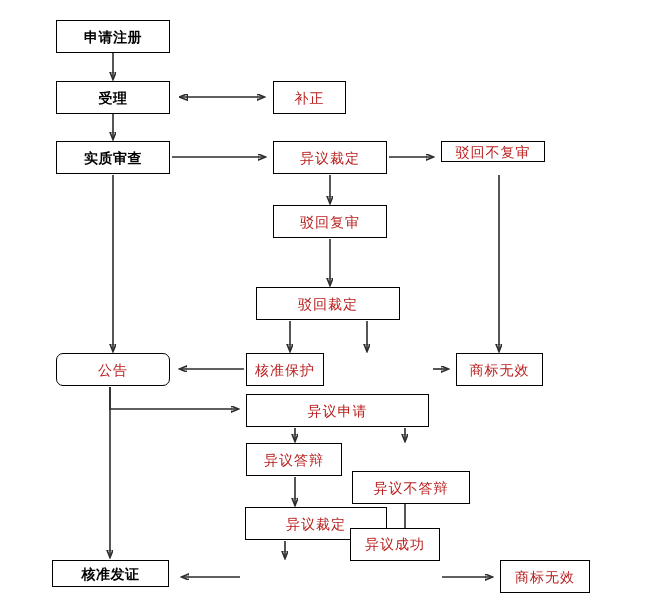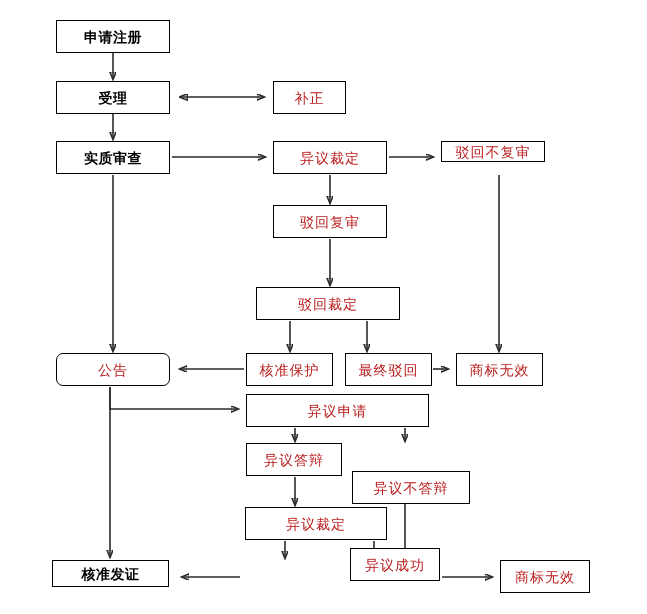--- a/index.html
+++ b/index.html
@@ -122,34 +122,33 @@
   <div class="node" style="left:273px;top:141px;width:114px;height:33px;">异议裁定</div>
 
   <div class="node" style="left:441px;top:141px;width:104px;height:21px;">驳回不复审</div>
 
   <div class="node" style="left:273px;top:205px;width:114px;height:33px;">驳回复审</div>
 
   <div class="node" style="left:256px;top:287px;width:144px;height:33px;">驳回裁定</div>
 
   <div class="node" style="left:56px;top:353px;width:114px;height:33px;border-radius:7px;">公告</div>
 
-  <div class="node" style="left:246px;top:353px;width:87px;height:33px;">核准保护</div>
+  <div class="node" style="left:246px;top:353px;width:78px;height:33px;">核准保护</div>
 
-  <div class="node" style="left:345px;top:353px;width:87px;height:33px;">最终驳回</div>
 
   <div class="node" style="left:456px;top:353px;width:87px;height:33px;">商标无效</div>
 
   <div class="node" style="left:246px;top:394px;width:183px;height:33px;">异议申请</div>
 
   <div class="node" style="left:246px;top:443px;width:96px;height:33px;">异议答辩</div>
 
   <div class="node" style="left:352px;top:443px;width:118px;height:33px;margin-top:28px;">异议不答辩</div>
 
   <div class="node" style="left:245px;top:507px;width:142px;height:33px;">异议裁定</div>
 
 
-  <div class="node" style="left:350px;top:548px;width:90px;height:33px;">异议成功</div>
+  <div class="node" style="left:350px;top:528px;width:90px;height:33px;font-family:Liberation Serif, serif;">异议成功</div>
 
   <div class="node bold" style="left:52px;top:560px;width:117px;height:27px;">核准发证</div>
 
   <div class="node" style="left:500px;top:560px;width:90px;height:33px;">商标无效</div>
 
 </div>
 
 </body></html>

